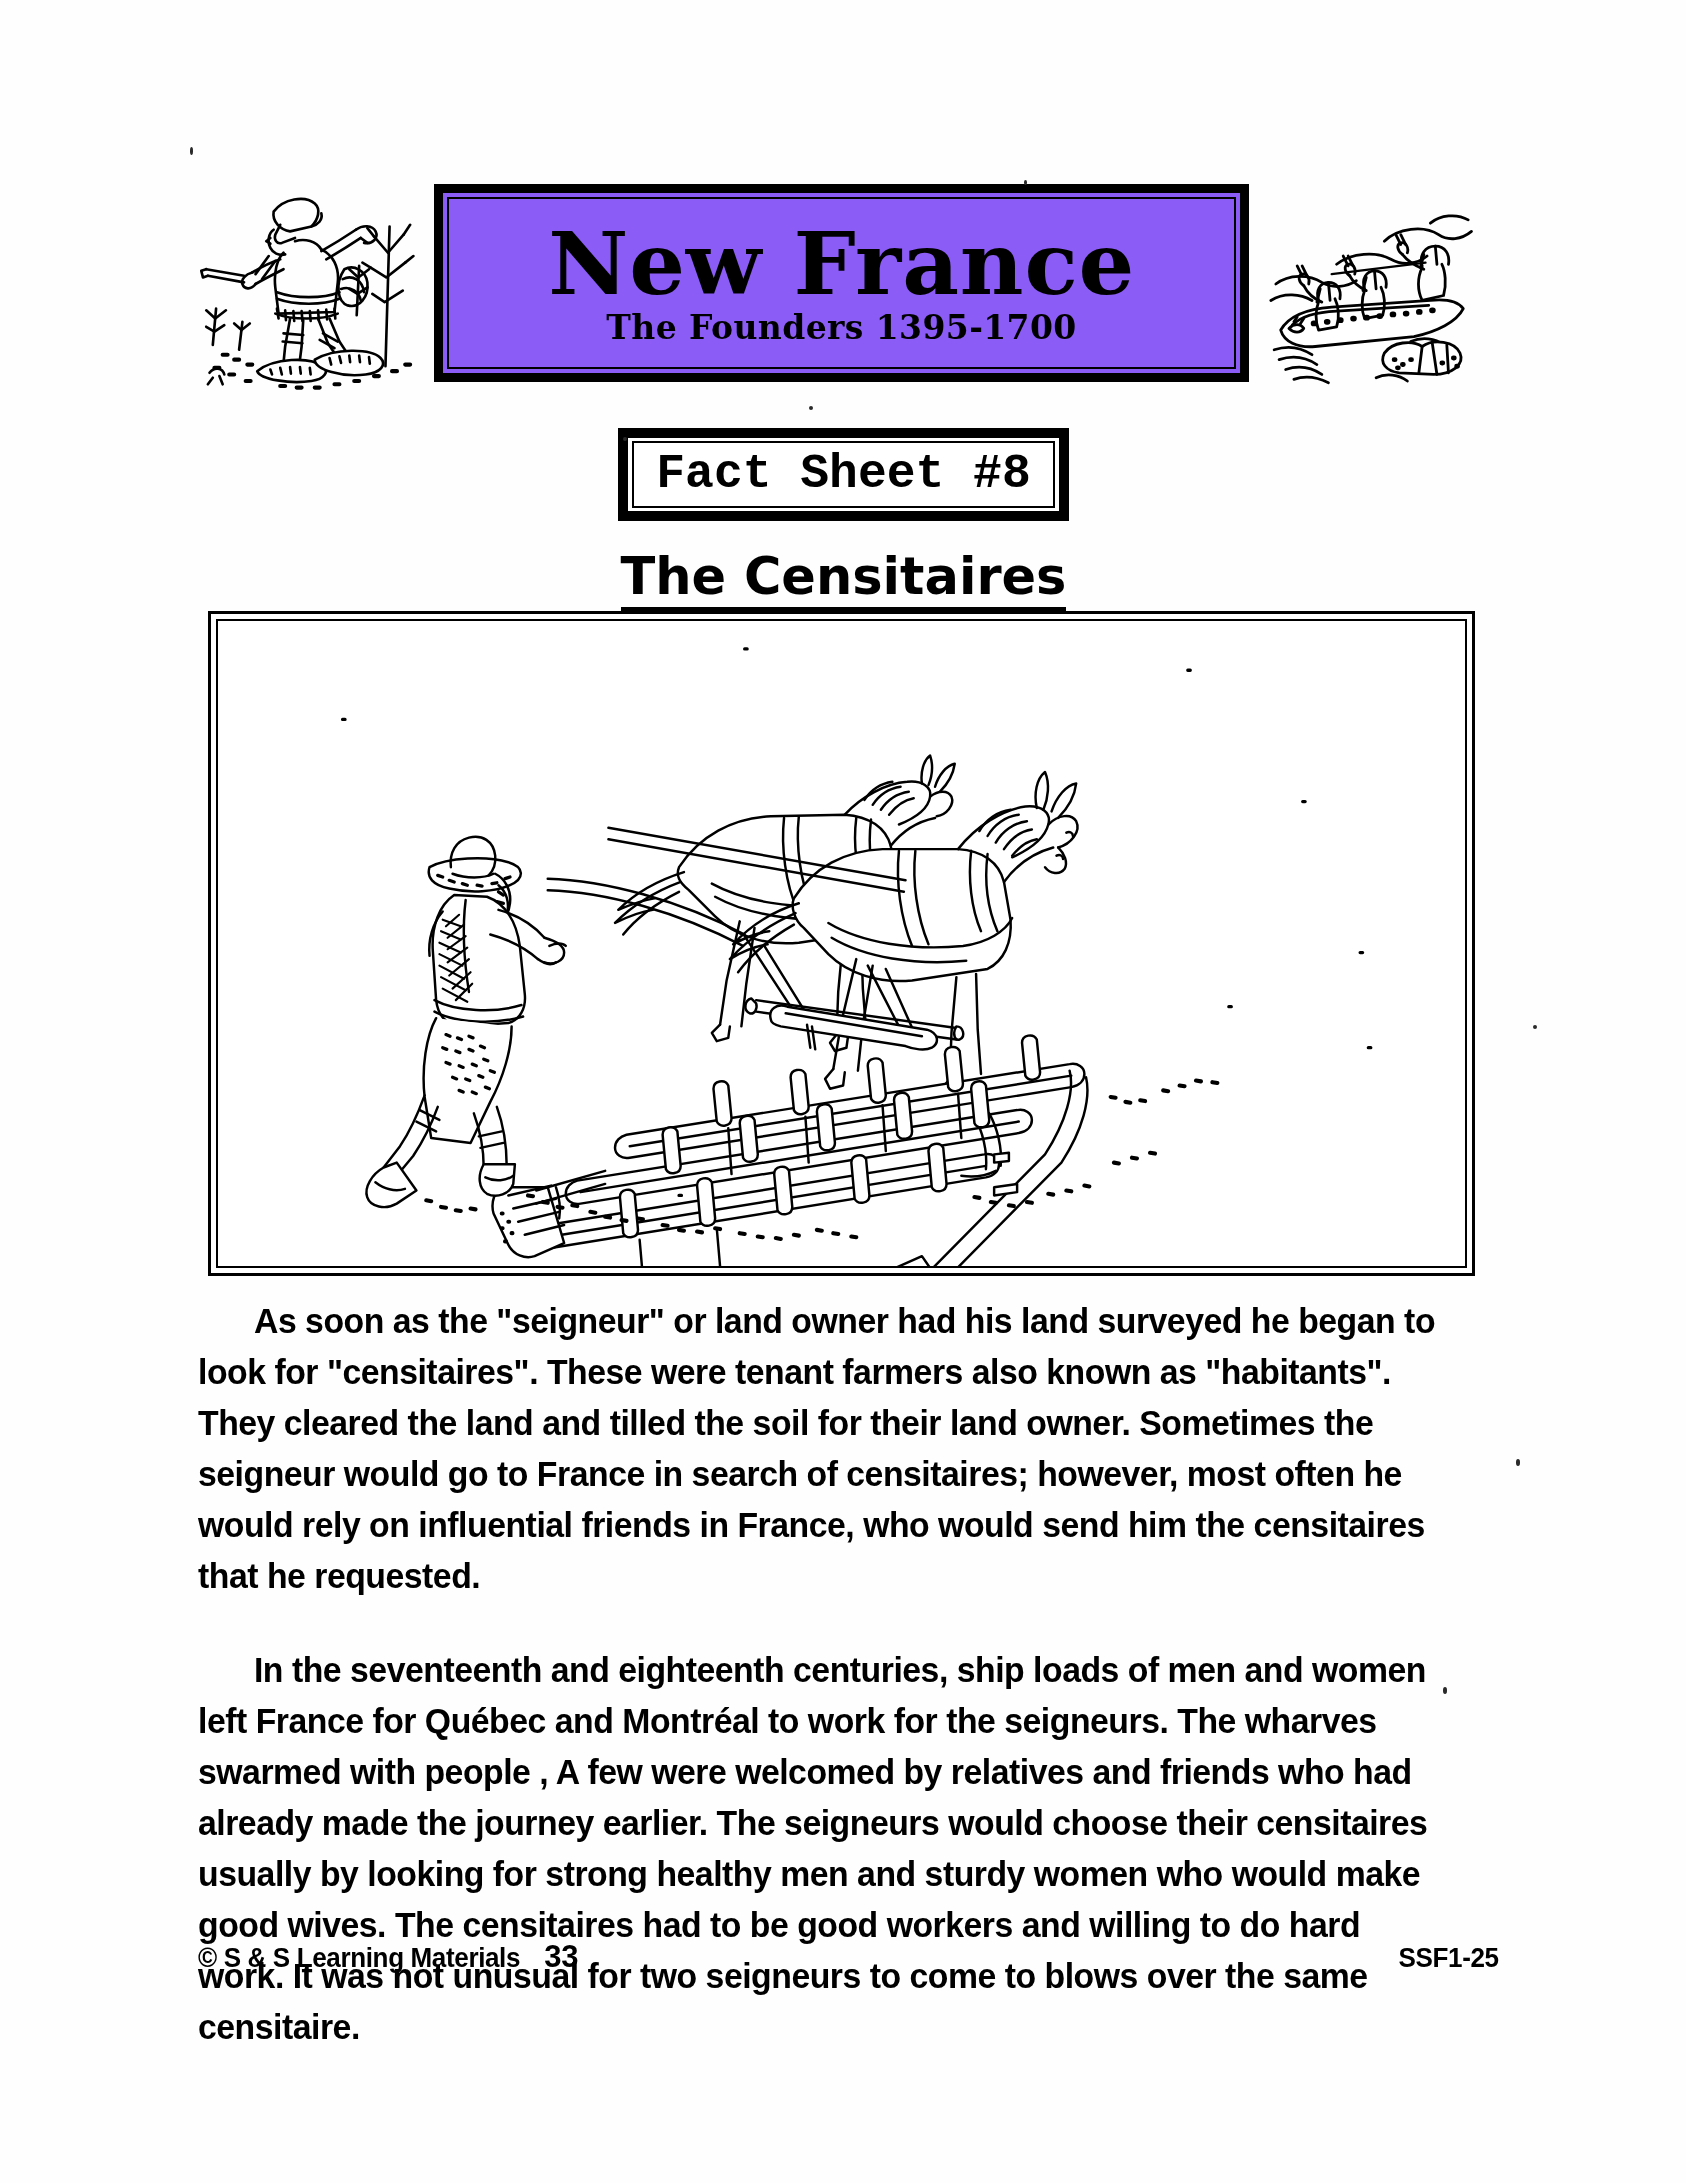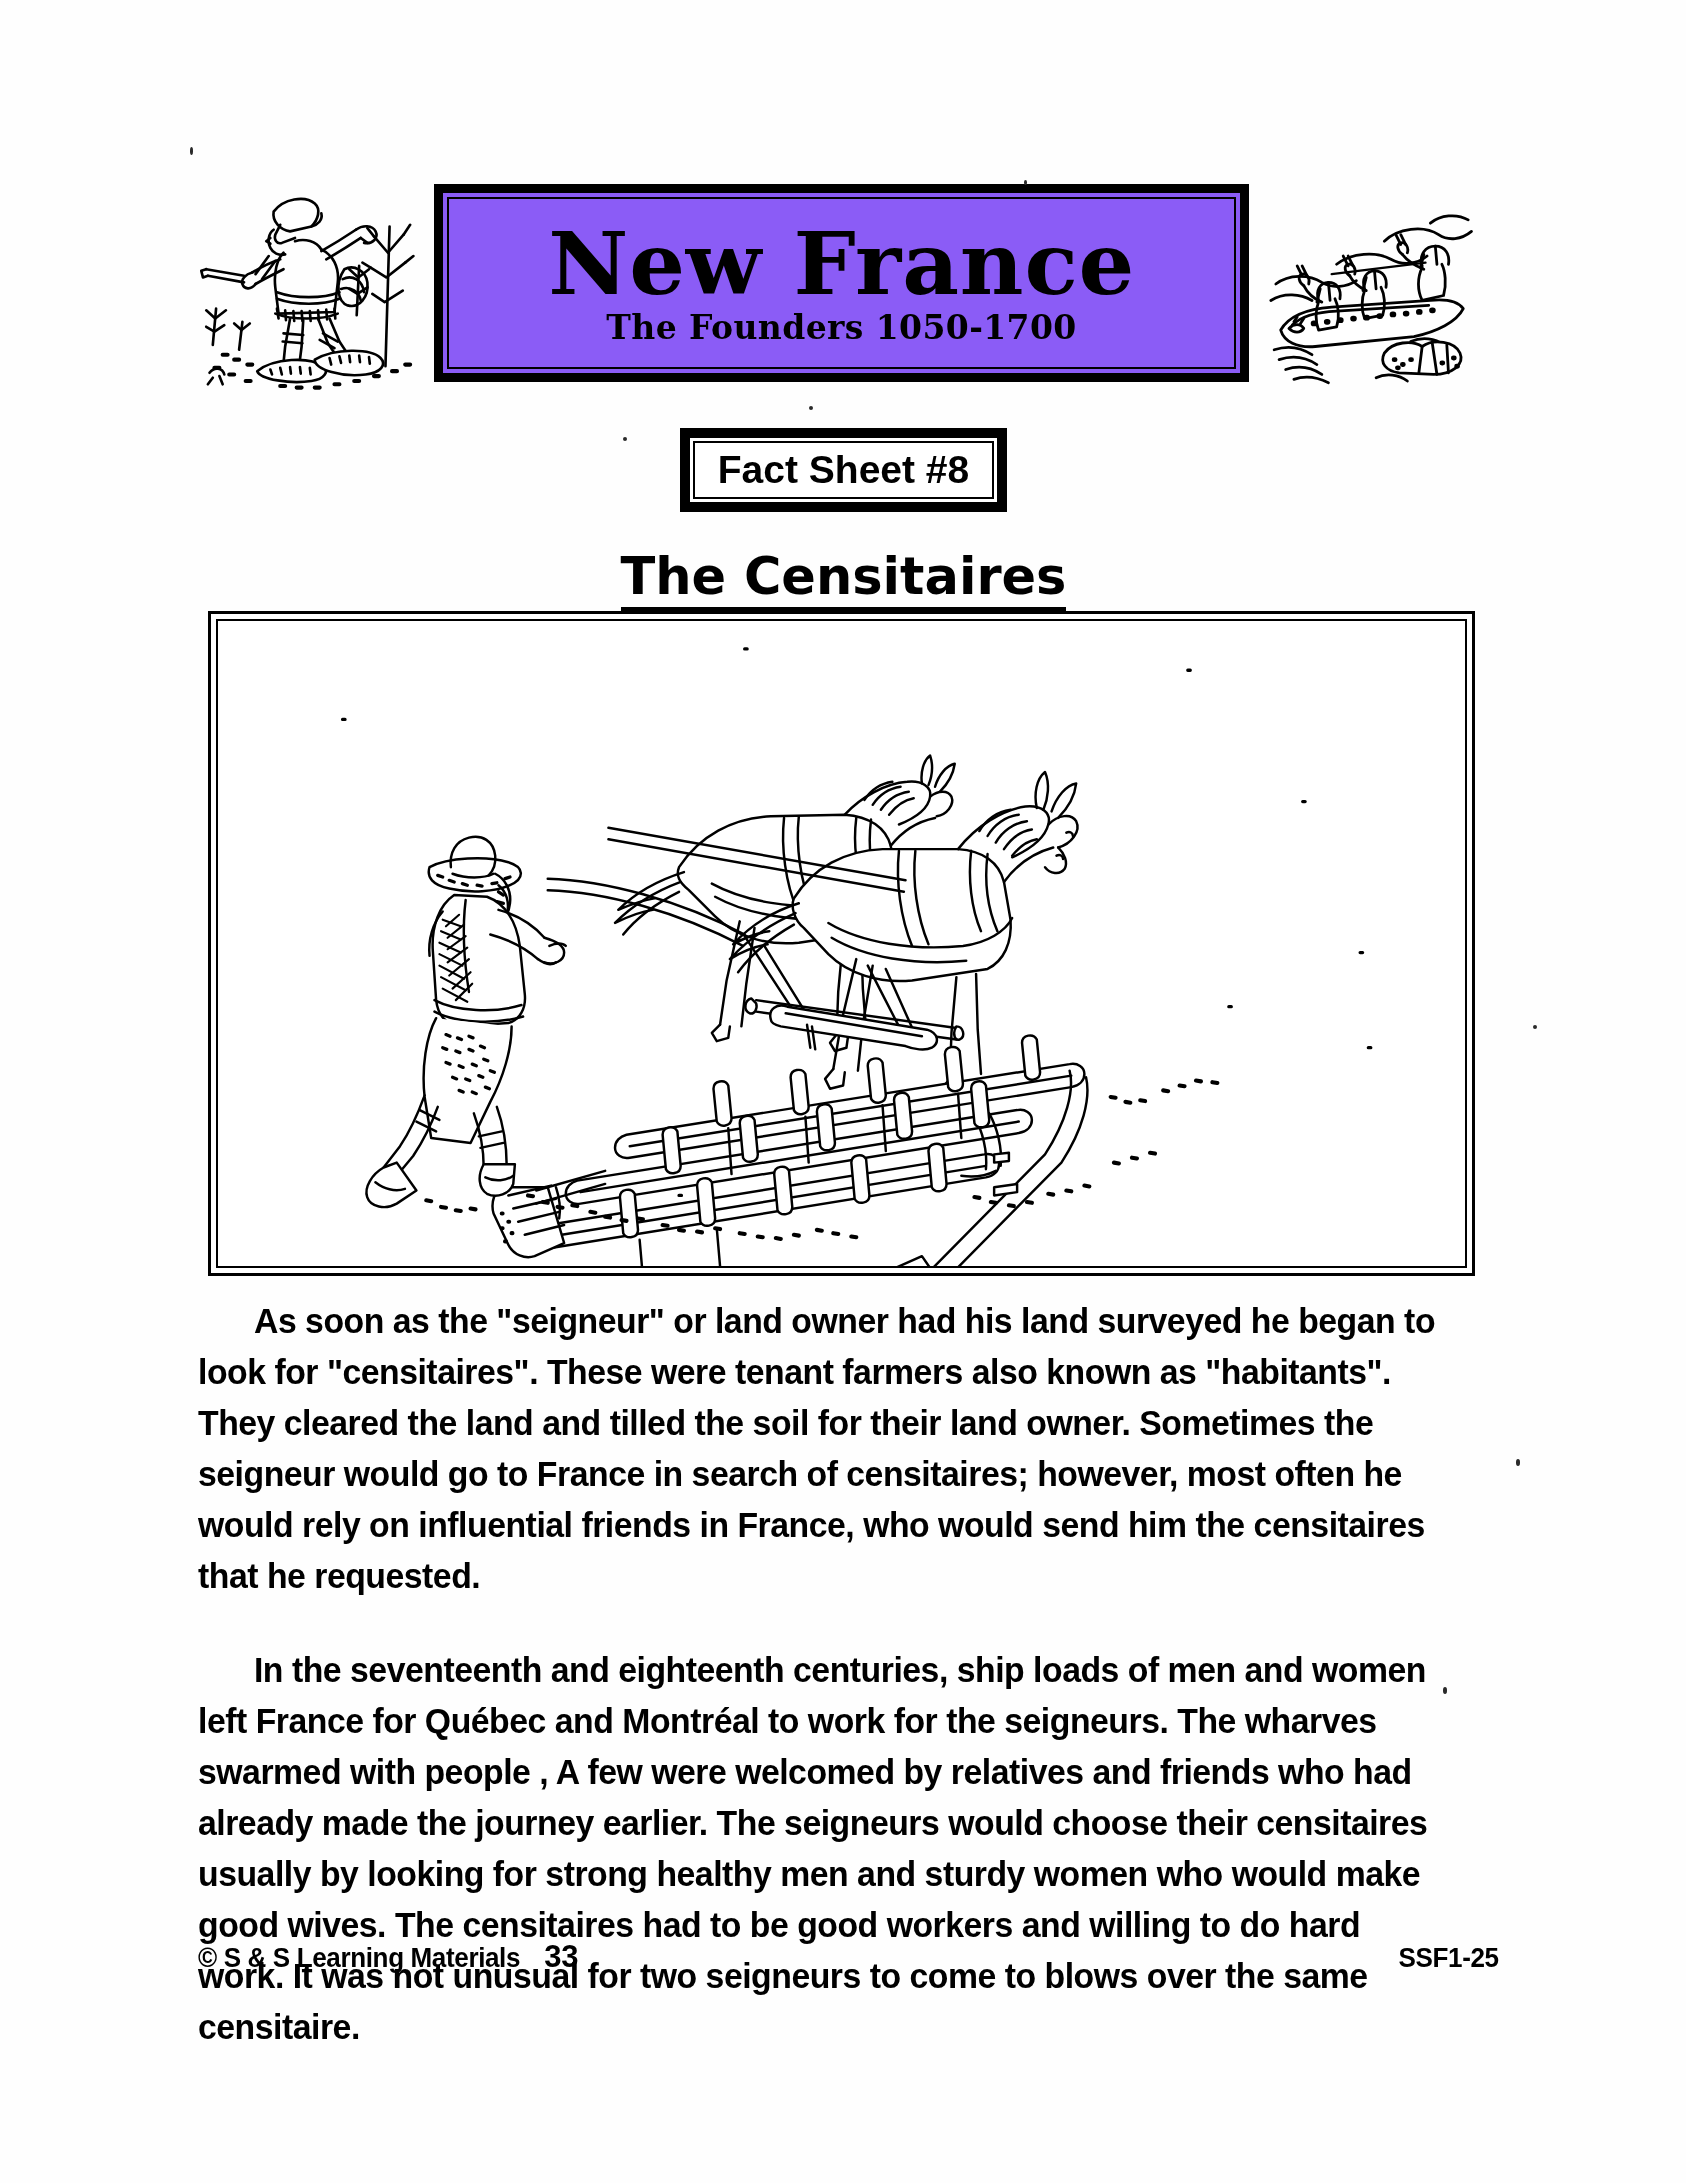--- a/index.html
+++ b/index.html
@@ -98,23 +98,23 @@
   }
   .factsheet-box::after {
     content: "";
     position: absolute;
     inset: 3.3px;
     border: 2.5px solid #000;
     pointer-events: none;
   }
   .factsheet-label {
     display: block;
-    font-family: Liberation Sans, sans-serif;
+    font-family: Liberation Mono, monospace;
     font-weight: 700;
-    font-size: 39px;
+    font-size: 48px;
     line-height: 1.02;
     padding: 11.5px 28px 13px 28px;
     white-space: nowrap;
     letter-spacing: 0px;
   }
 
   
   .section-title-wrap {
     position: absolute;
     left: 0;
@@ -277,21 +277,21 @@
           <path d="M53 186 L44 178 M53 186 L63 178"></path>
           <path d="M14 238 C20 230 30 232 32 240"></path>
           <path d="M18 244 L12 252 M26 242 L30 252"></path>
         </g>
       </svg>
     </div>
 
     <div class="banner-box">
       <div class="banner-box-inner">
         <div class="banner-title">New France</div>
-        <div class="banner-subtitle">The Founders 1050-1700</div>
+        <div class="banner-subtitle">The Founders 1395-1700</div>
       </div>
     </div>
 
     <div class="banner-art right">
       <svg viewBox="0 0 270 260" xmlns="http://www.w3.org/2000/svg">
         <g fill="none" stroke="#000" stroke-width="3.4" stroke-linecap="round" stroke-linejoin="round">
 
           <path d="M18 130 C34 118 58 118 74 128 C88 136 104 134 116 126"></path>
           <path d="M12 150 C28 140 48 142 62 150"></path>
           <path d="M92 106 C110 92 140 90 158 100 C172 108 190 106 202 96"></path>

